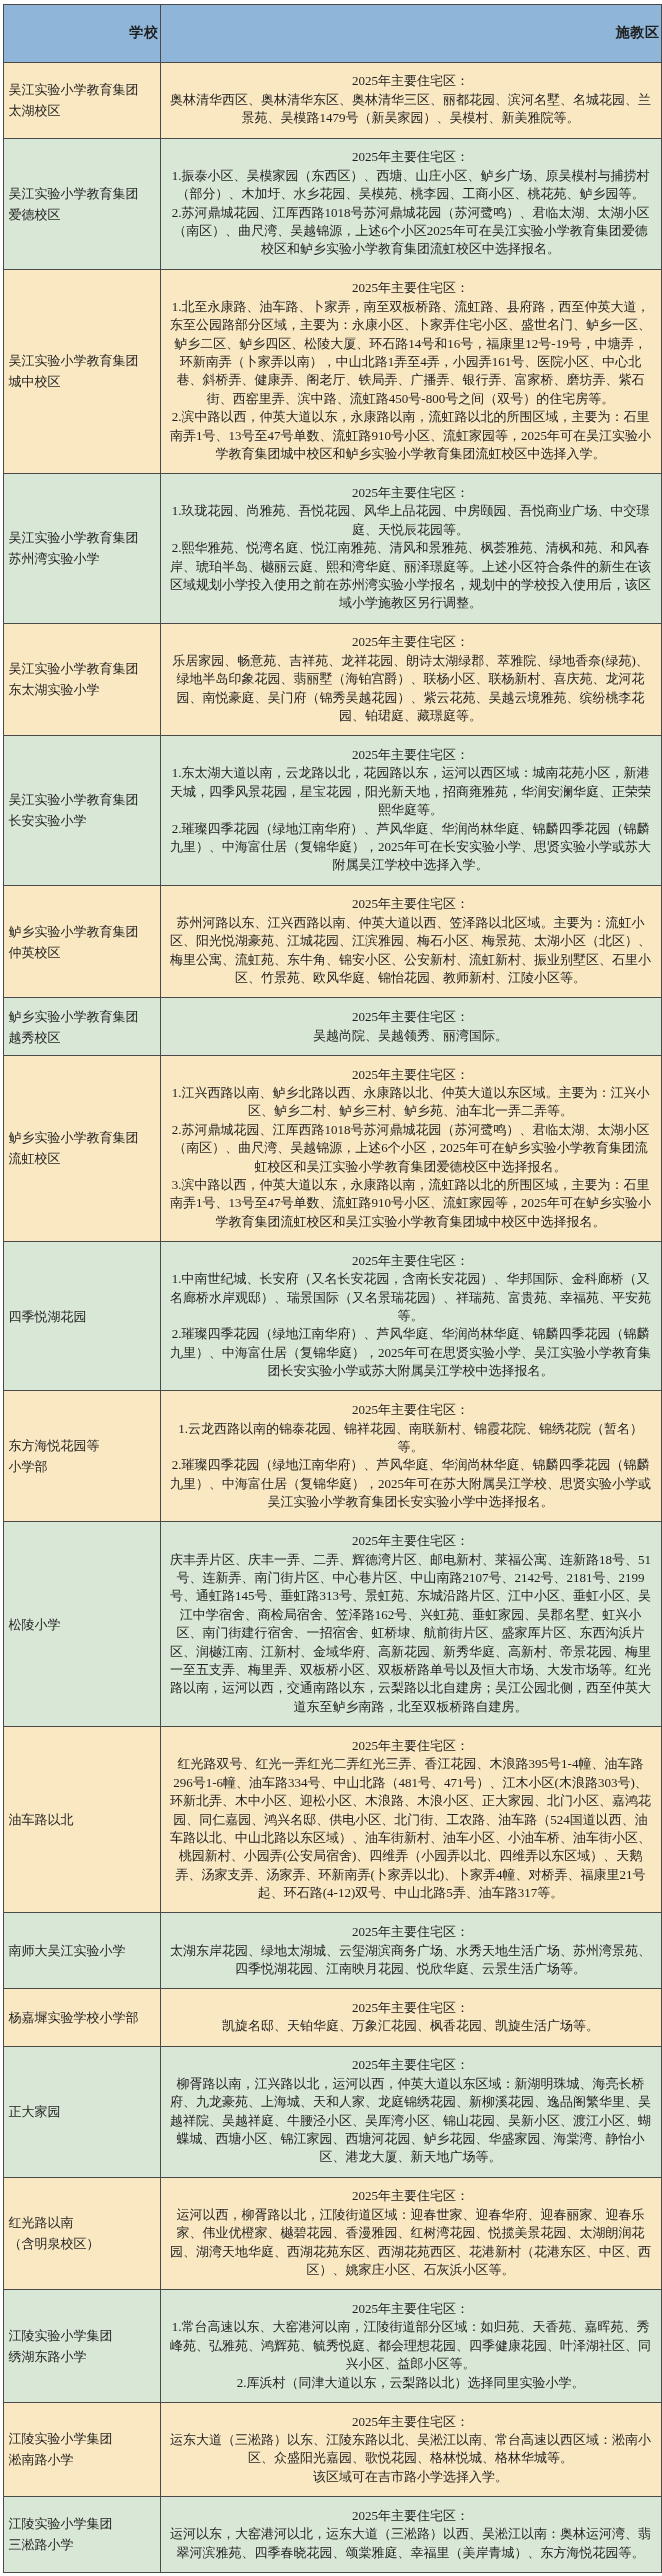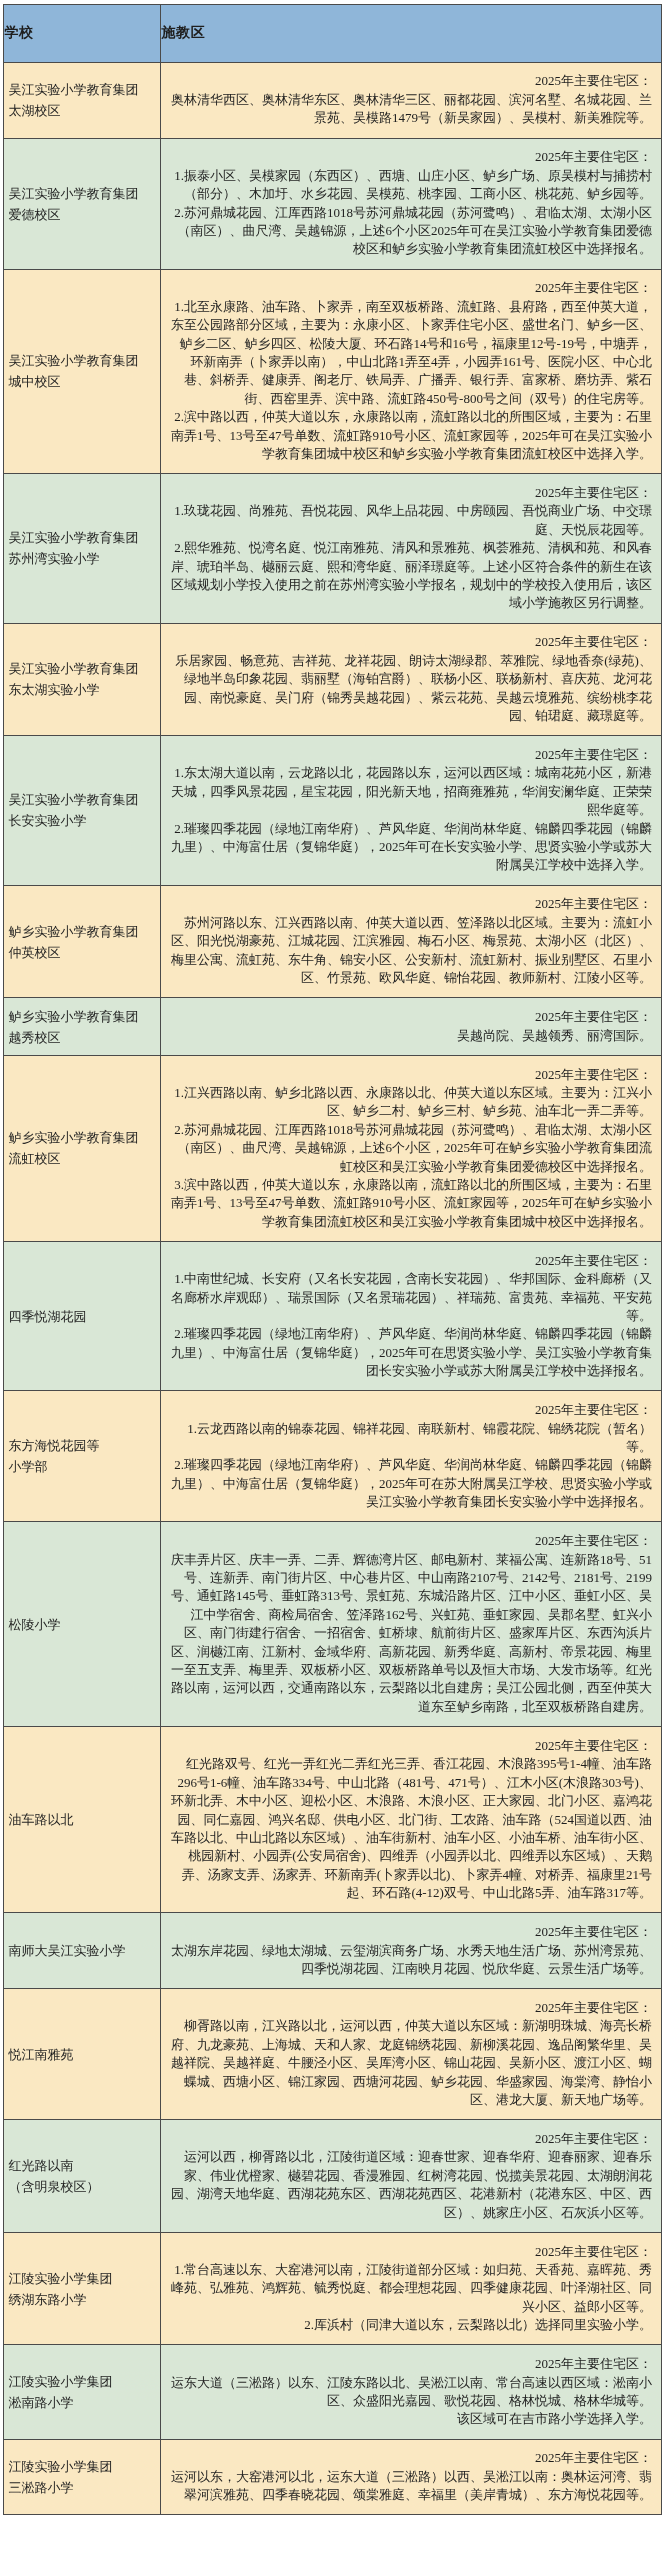--- a/index.html
+++ b/index.html
@@ -27,34 +27,34 @@
   }
   .sd-table th,.sd-table td{
     border:1.2px solid var(--border);
     vertical-align:middle;
   }
   .sd-table th{
     background:var(--header-bg);
     height:58px;
     font-size:14px;
     font-weight:600;
-    text-align:left;
+    text-align:right;
     letter-spacing:0.6px;
   }
   col.school-col{width:157px;}
   col.district-col{width:501px;}
   td.school-cell{
     font-size:13px;
     line-height:21px;
     padding:6.1px 4.9px;
     white-space:pre-line;
     background:var(--row-yellow);
   }
   td.district-cell{
-    text-align:right;
+    text-align:center;
     font-size:13px;
     line-height:18.4px;
     padding:9.8px 8.6px;
     white-space:pre-line;
     background:var(--row-yellow);
   }
   tbody tr:nth-child(even) td{
     background:var(--row-green);
   }
 </style>
@@ -155,21 +155,26 @@
     <td class="school-cell">油车路以北</td>
     <td class="district-cell">2025年主要住宅区：
 红光路双号、红光一弄红光二弄红光三弄、香江花园、木浪路395号1-4幢、油车路296号1-6幢、油车路334号、中山北路（481号、471号）、江木小区(木浪路303号)、环新北弄、木中小区、迎松小区、木浪路、木浪小区、正大家园、北门小区、嘉鸿花园、同仁嘉园、鸿兴名邸、供电小区、北门街、工农路、油车路（524国道以西、油车路以北、中山北路以东区域）、油车街新村、油车小区、小油车桥、油车街小区、桃园新村、小园弄(公安局宿舍)、四维弄（小园弄以北、四维弄以东区域）、天鹅弄、汤家支弄、汤家弄、环新南弄(卜家弄以北)、卜家弄4幢、对桥弄、福康里21号起、环石路(4-12)双号、中山北路5弄、油车路317等。</td>
   </tr>
       <tr>
     <td class="school-cell">南师大吴江实验小学</td>
     <td class="district-cell">2025年主要住宅区：
 太湖东岸花园、绿地太湖城、云玺湖滨商务广场、水秀天地生活广场、苏州湾景苑、四季悦湖花园、江南映月花园、悦欣华庭、云景生活广场等。</td>
   </tr>
       <tr>
-    <td class="school-cell">悦江南雅苑</td>
+    <td class="school-cell">杨嘉墀实验学校小学部</td>
+    <td class="district-cell">2025年主要住宅区：
+凯旋名邸、天铂华庭、万象汇花园、枫香花园、凯旋生活广场等。</td>
+  </tr>
+      <tr>
+    <td class="school-cell">正大家园</td>
     <td class="district-cell">2025年主要住宅区：
 柳胥路以南，江兴路以北，运河以西，仲英大道以东区域：新湖明珠城、海亮长桥府、九龙豪苑、上海城、天和人家、龙庭锦绣花园、新柳溪花园、逸品阁繁华里、吴越祥院、吴越祥庭、牛腰泾小区、吴厍湾小区、锦山花园、吴新小区、渡江小区、蝴蝶城、西塘小区、锦江家园、西塘河花园、鲈乡花园、华盛家园、海棠湾、静怡小区、港龙大厦、新天地广场等。</td>
   </tr>
       <tr>
     <td class="school-cell">红光路以南
 （含明泉校区）</td>
     <td class="district-cell">2025年主要住宅区：
 运河以西，柳胥路以北，江陵街道区域：迎春世家、迎春华府、迎春丽家、迎春乐家、伟业优橙家、樾碧花园、香漫雅园、红树湾花园、悦揽美景花园、太湖朗润花园、湖湾天地华庭、西湖花苑东区、西湖花苑西区、花港新村（花港东区、中区、西区）、姚家庄小区、石灰浜小区等。</td>
   </tr>
       <tr>

